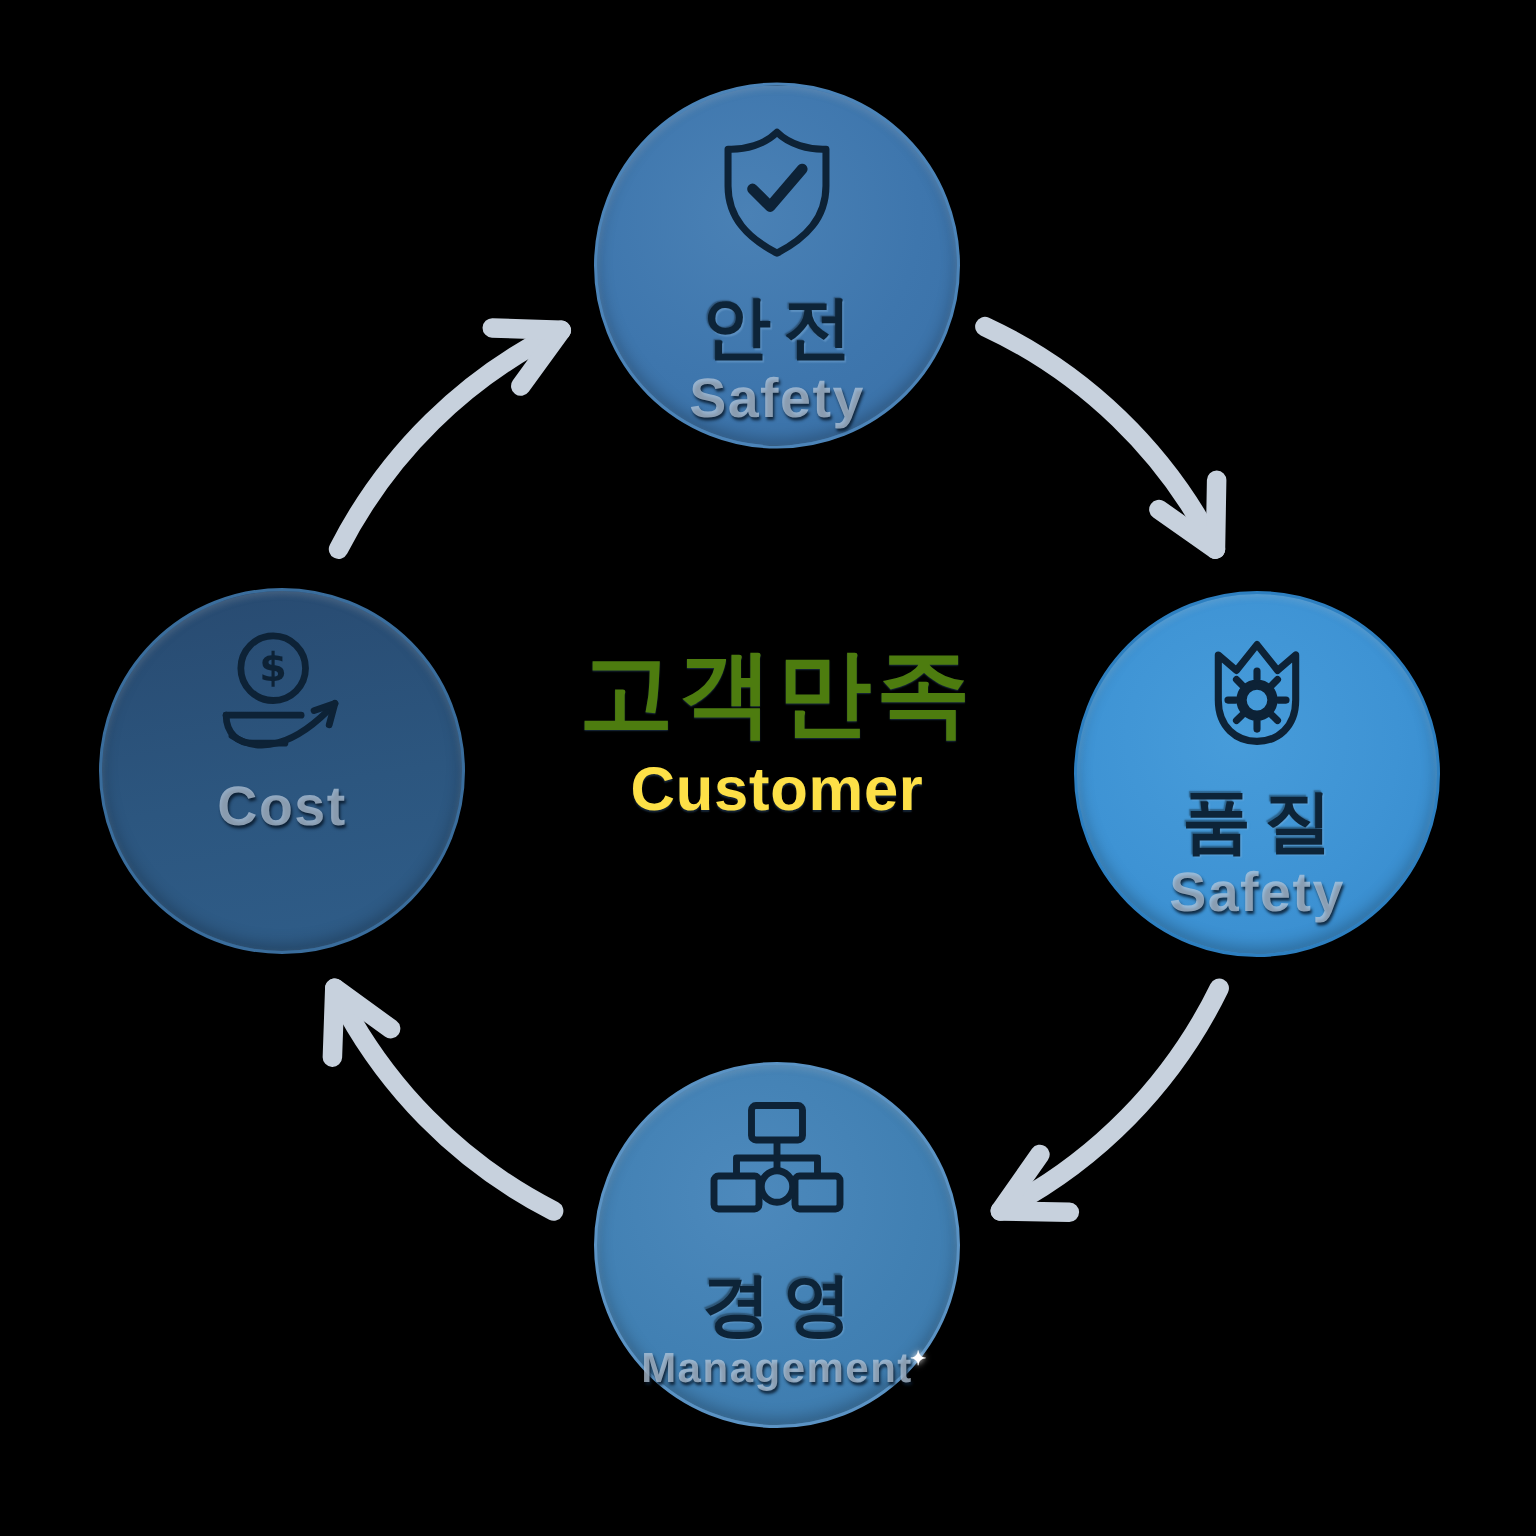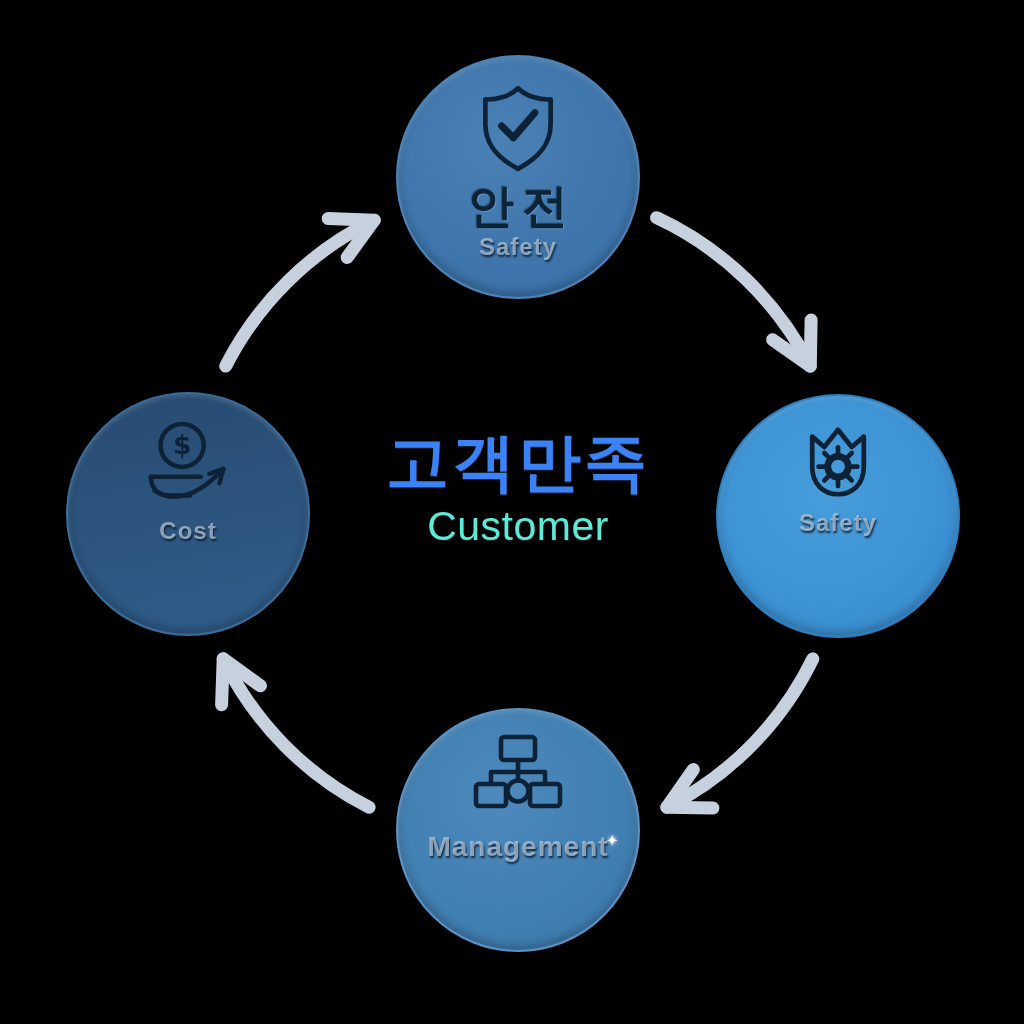--- a/index.html
+++ b/index.html
@@ -68,26 +68,26 @@
   }
   .node-quality .icon { margin-top: 26px; }
   .node-cost .icon { margin-top: 24px; }
   .label-ko {
     font-size: 46px;
     font-weight: bold;
     color: #0d2438;
     letter-spacing: 8px;
     padding-left: 8px;
     line-height: 1.1;
-    margin-top: 2px;
+    margin-top: 14px;
     text-shadow: 1px 1px 1px rgba(140,185,225,0.35), -1px -1px 1px rgba(0,0,0,0.35);
     white-space: nowrap;
   }
   .label-en {
-    font-size: 24px;
+    font-size: 37px;
     font-weight: bold;
     color: rgba(186,202,220,0.72);
     letter-spacing: 1px;
     margin-top: 1px;
     text-shadow: 1px 2px 2px rgba(8,25,42,0.85);
     white-space: nowrap;
     position: relative;
   }
   .node-management .label-en { font-size: 28px; }
   .sparkle {
@@ -101,30 +101,30 @@
   .center-title {
     position: absolute;
     left: 318px;
     top: 428px;
     width: 400px;
     text-align: center;
   }
   .center-title-ko {
     font-size: 63px;
     font-weight: bold;
-    color: #3b82f6;
+    color: #4d7c0f;
     letter-spacing: 3px;
     line-height: 1.08;
     text-shadow: 0 1px 1px rgba(70,120,175,0.35);
     white-space: nowrap;
   }
   .center-title-en {
     font-size: 41px;
-    font-weight: normal;
-    color: #5eead4;
+    font-weight: bold;
+    color: #fde047;
     line-height: 1.12;
     letter-spacing: 0.5px;
     text-shadow: 0 1px 1px rgba(70,120,175,0.3);
   }
   .center-title-en.first { margin-top: 8px; }
   
   .icon svg { display: block; }
   .icon path, .icon rect, .icon circle, .icon line, .icon polyline {
     vector-effect: none;
   }
@@ -179,37 +179,39 @@
           <line x1="61.7" y1="63.7" x2="65.9" y2="67.9"></line>
           <line x1="50" y1="68.5" x2="50" y2="74.5"></line>
           <line x1="38.3" y1="63.7" x2="34.1" y2="67.9"></line>
           <line x1="33.5" y1="52" x2="27.5" y2="52"></line>
           <line x1="38.3" y1="40.3" x2="34.1" y2="36.1"></line>
           <line x1="50" y1="35.5" x2="50" y2="29.5"></line>
           <line x1="61.7" y1="40.3" x2="65.9" y2="36.1"></line>
         </g>
       </svg>
     </span>
+    <div class="label-ko">품질</div>
     <div class="label-en">Safety</div>
   </div>
 
   <div class="node node-management">
     <span class="icon">
       <svg viewBox="0 0 100 100" width="100" height="100">
         <g fill="none" stroke="#0d2236" stroke-width="4.6" stroke-linejoin="round">
           <rect x="33" y="7" width="34" height="23" rx="3"></rect>
           <path d="M50 30 V42"></path>
           <path d="M23 54 V42 H77 V54"></path>
           <path d="M50 42 V50"></path>
           <rect x="8" y="54" width="30" height="22" rx="3"></rect>
           <rect x="62" y="54" width="30" height="22" rx="3"></rect>
           <circle cx="50" cy="61" r="10.5"></circle>
         </g>
       </svg>
     </span>
+    <div class="label-ko">경영</div>
     <div class="label-en">
       <span>Management</span>
       <span class="sparkle">✦</span>
     </div>
   </div>
 
   <div class="node node-cost">
     <span class="icon">
       <svg viewBox="0 0 100 100" width="98" height="98">
         <g fill="none" stroke="#0d2236" stroke-width="4.6" stroke-linecap="round" stroke-linejoin="round">

